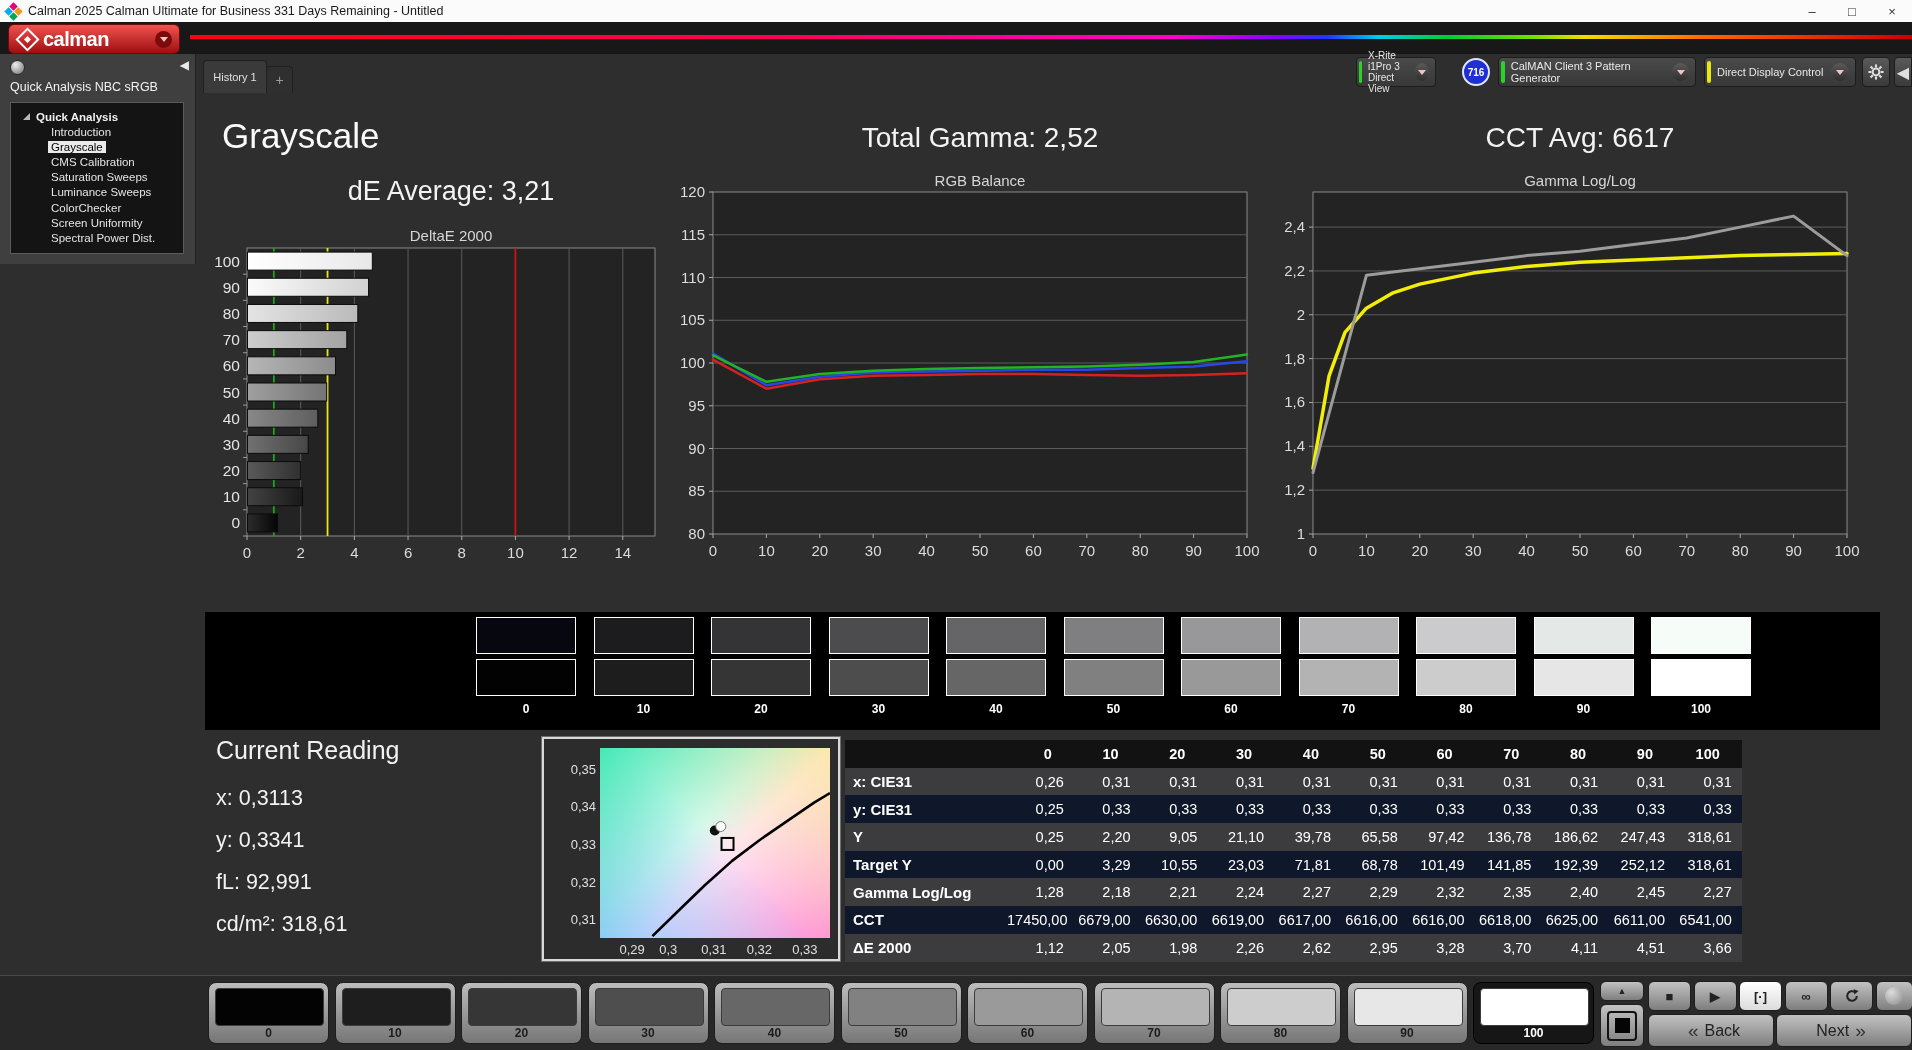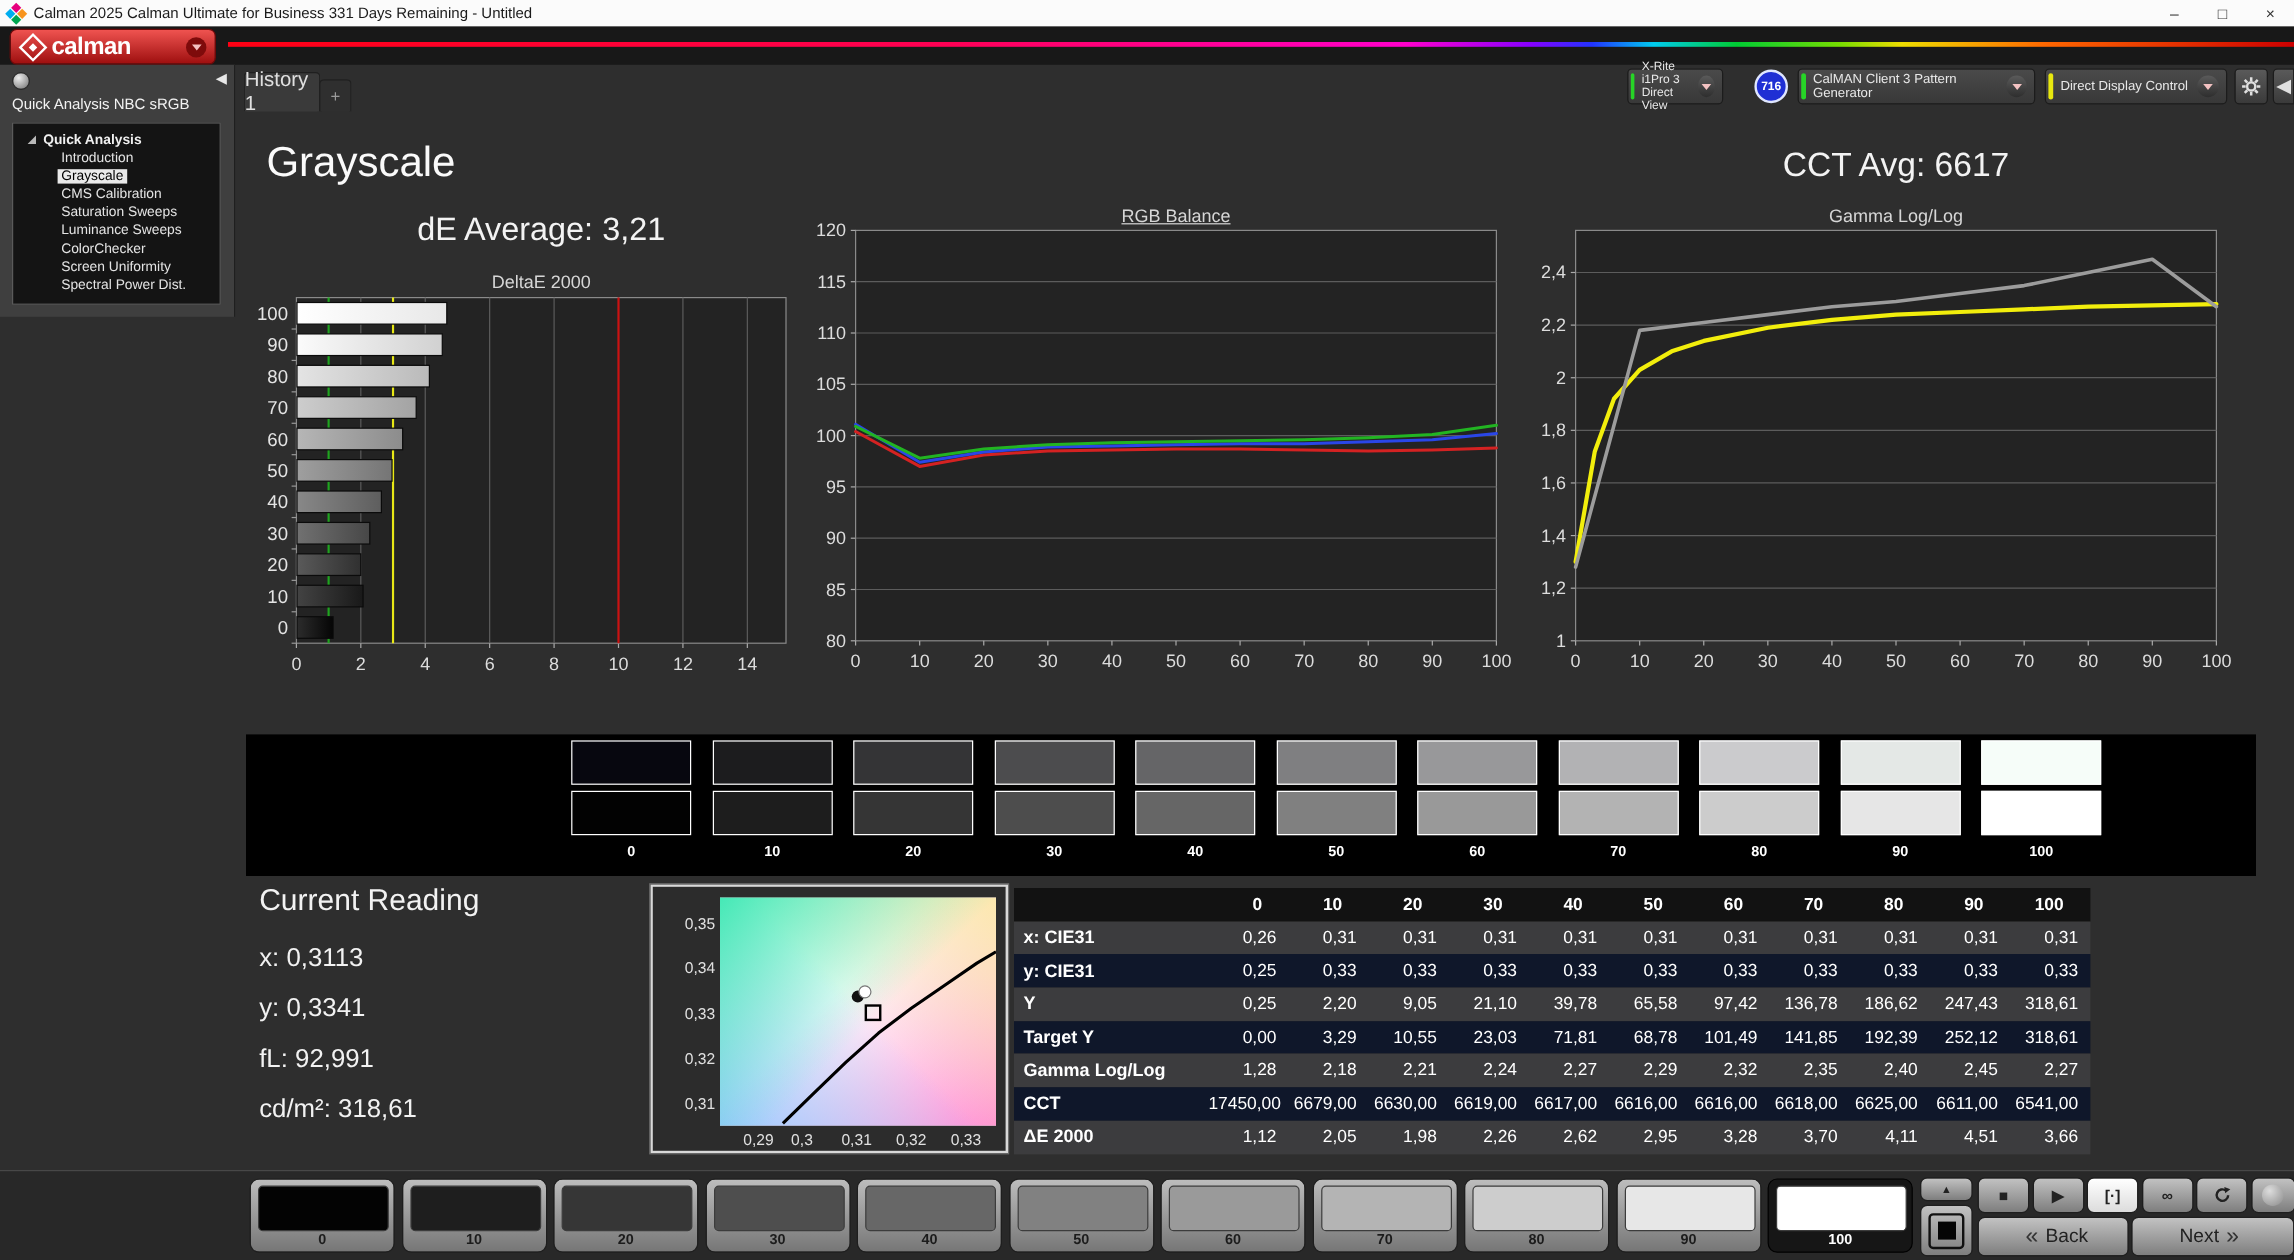--- a/index.html
+++ b/index.html
@@ -38,21 +38,21 @@
   .side-header{left:10px;top:26px;font-size:12.5px;color:#f2f2f2;}
   .tree{left:10px;top:48px;width:174px;height:152px;background:#141414;border:1px solid #5a5a5a;
         padding:6px 0 16px 0;box-sizing:border-box;}
   .tree-root{display:flex;align-items:center;color:#f0f0f0;font-size:11.5px;font-weight:bold;padding-left:12px;height:15px;}
   .tri-exp{width:0;height:0;border-left:7px solid transparent;border-bottom:7px solid #b9b9b9;margin-right:6px;}
   .tree-item{color:#e4e4e4;font-size:11.5px;height:15.2px;display:flex;align-items:center;padding-left:37px;}
   .tree-item span{padding:0 3px;}
   .tree-item.sel span{background:#eaeaea;color:#000;}
   
   .tab{left:203px;top:60px;width:62px;height:32px;background:#3a3a3a;border:1px solid #1f1f1f;border-bottom:none;
-       border-radius:4px 4px 0 0;color:#e0e0e0;font-size:17px;display:flex;align-items:center;justify-content:center;}
+       border-radius:4px 4px 0 0;color:#e0e0e0;font-size:11px;display:flex;align-items:center;justify-content:center;}
   .newtab{left:266px;top:66px;width:25px;height:26px;background:#2f2f2f;border:1px solid #1f1f1f;border-bottom:none;
        border-radius:4px 4px 0 0;color:#9a9a9a;font-size:14px;display:flex;align-items:center;justify-content:center;}
   .drop{top:57px;height:30px;background:linear-gradient(#4a4a4a,#383838);border:1px solid #1c1c1c;border-radius:4px;
         color:#e8e8e8;display:flex;align-items:center;box-sizing:border-box;}
   .drop .bar{width:4px;height:22px;margin:0 6px 0 2px;border-radius:2px;}
   .drop .txt{line-height:1.1;}
   .drop .dcaret{margin-left:auto;margin-right:6px;width:18px;height:18px;border-radius:50%;
         background:linear-gradient(#5a5a5a,#2e2e2e);display:flex;align-items:center;justify-content:center;}
   .badge{left:1462px;top:58px;width:28px;height:28px;border-radius:50%;background:#1f2fd4;border:2px solid #dfe6ff;
         color:#fff;font-size:10px;font-weight:bold;display:flex;align-items:center;justify-content:center;box-sizing:border-box;}
@@ -218,21 +218,22 @@
         <line x1="3.2" y1="-3.2" x2="5.4" y2="-5.4"></line>
           <line x1="-3.2" y1="3.2" x2="-5.4" y2="5.4"></line>
       </g>
     </svg>
   </div>
   <div class="abs sqbtn" style="left:1894px;width:18px;border-radius:4px 0 0 4px;">◀</div>
 
   <div class="abs h-grayscale">Grayscale</div>
   <div class="abs h-sub" style="left:247px;width:408px;text-align:center;top:176px;">dE Average: 3,21</div>
   <div class="abs chart-sub" style="left:247px;width:408px;top:227px;">DeltaE 2000</div>
-  <div class="abs chart-sub" style="left:713px;width:534px;top:172px;text-decoration:underline;">RGB Balance</div>
+  <div class="abs h-mid" style="left:713px;width:534px;top:122px;">Total Gamma: 2,52</div>
+  <div class="abs chart-sub" style="left:713px;width:534px;top:172px;">RGB Balance</div>
   <div class="abs h-mid" style="left:1313px;width:534px;top:122px;">CCT Avg: 6617</div>
   <div class="abs chart-sub" style="left:1313px;width:534px;top:172px;">Gamma Log/Log</div>
 
   <svg class="abs" id="deltae-svg" style="left:195px;top:240px;" width="480" height="330">
       <rect x="52" y="8" width="408" height="288" fill="#232323" stroke="#8a8a8a"></rect>
       <line x1="52" y1="296" x2="52" y2="300" stroke="#aaa"></line>
       <text x="52" y="318" text-anchor="middle" fill="#dcdcdc" font-size="15">0</text>
       <line x1="105.6842105263158" y1="8" x2="105.6842105263158" y2="296" stroke="#5c5c5c"></line>
       <line x1="105.6842105263158" y1="296" x2="105.6842105263158" y2="300" stroke="#aaa"></line>
       <text x="105.6842105263158" y="318" text-anchor="middle" fill="#dcdcdc" font-size="15">2</text>

